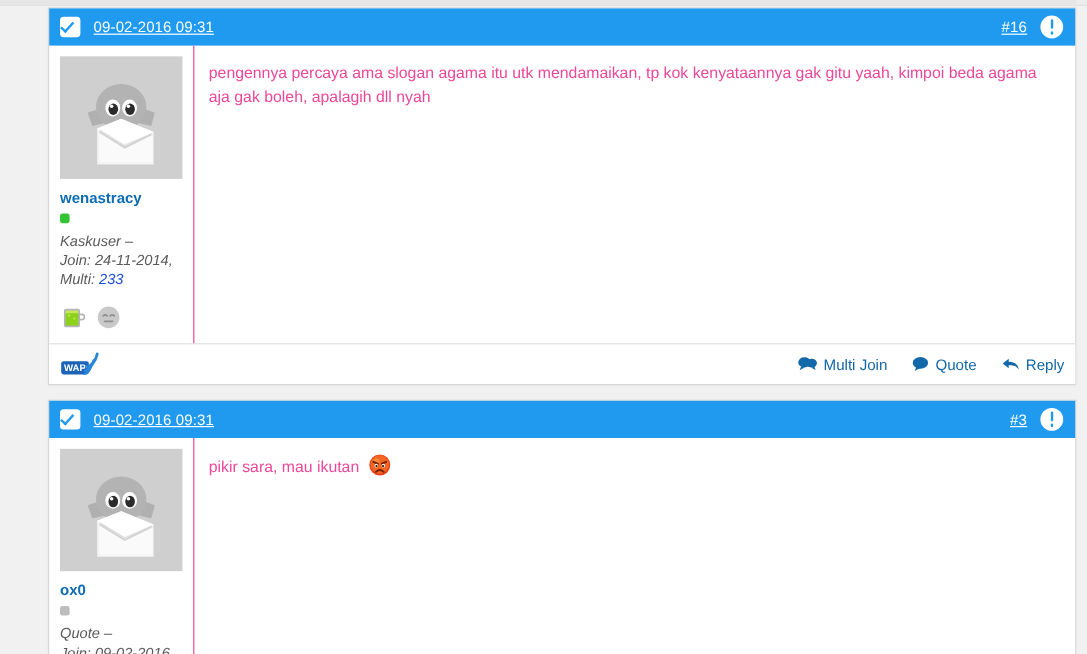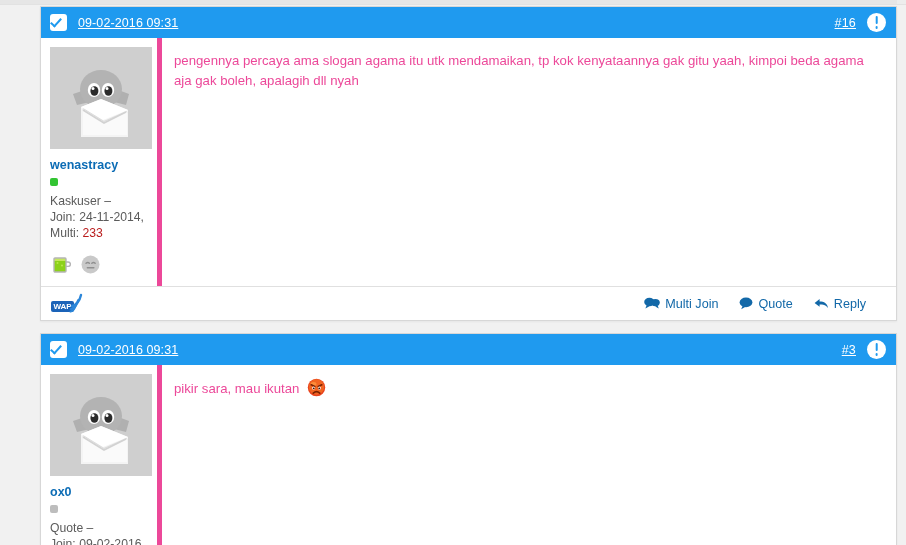--- a/index.html
+++ b/index.html
@@ -104,21 +104,21 @@
     width: 2.8px; height: 2.8px;
     background: #1f9aef;
     border-radius: 50%;
   }
 
   
   .post-body { display: flex; align-items: stretch; }
   .userblock {
     width: 121px;
     flex: 0 0 121px;
-    border-right: 5px solid #ec4899;
+    border-right: 1px solid #ec4899;
     padding: 9px 8px 6px 9px;
   }
   #post-1 .userblock { height: 248px; }
   #post-2 .userblock { height: 180px; }
 
   .avatar {
     width: 102px; height: 102px;
     background: #cfcfcf;
     position: relative;
     overflow: hidden;
@@ -139,22 +139,23 @@
     border-radius: 2px;
   }
   .dot-online { background: #32c432; }
   .dot-offline { background: #bdbdbd; }
 
   .meta {
     margin-top: 7px;
     font-size: 12.2px;
     color: #5b5b5b;
     line-height: 16px;
-  }
-  .meta .lnk { color: #b91c1c; }
+    font-style: italic;
+  }
+  .meta .lnk { color: #1d4ed8; }
 
   .badges {
     margin-top: 13px;
     display: flex;
     align-items: center;
     gap: 9px;
   }
   .badge-ico { width: 21px; height: 21px; display: block; }
 
   
@@ -174,21 +175,21 @@
     margin-left: 4px;
     width: 19px; height: 19px;
   }
 
   
   .post-footer {
     height: 34px;
     border-top: 1px solid #e0e0e0;
     display: flex;
     align-items: center;
-    padding: 0 30px 0 9px;
+    padding: 0 9px 0 9px;
     background: #ffffff;
   }
   .wap { width: 38px; height: 22px; display: block; cursor: pointer; }
   .foot-spacer { flex: 1 1 auto; }
   .foot-link {
     display: flex;
     align-items: center;
     gap: 5px;
     font-size: 12.6px;
     color: #1268a8;

